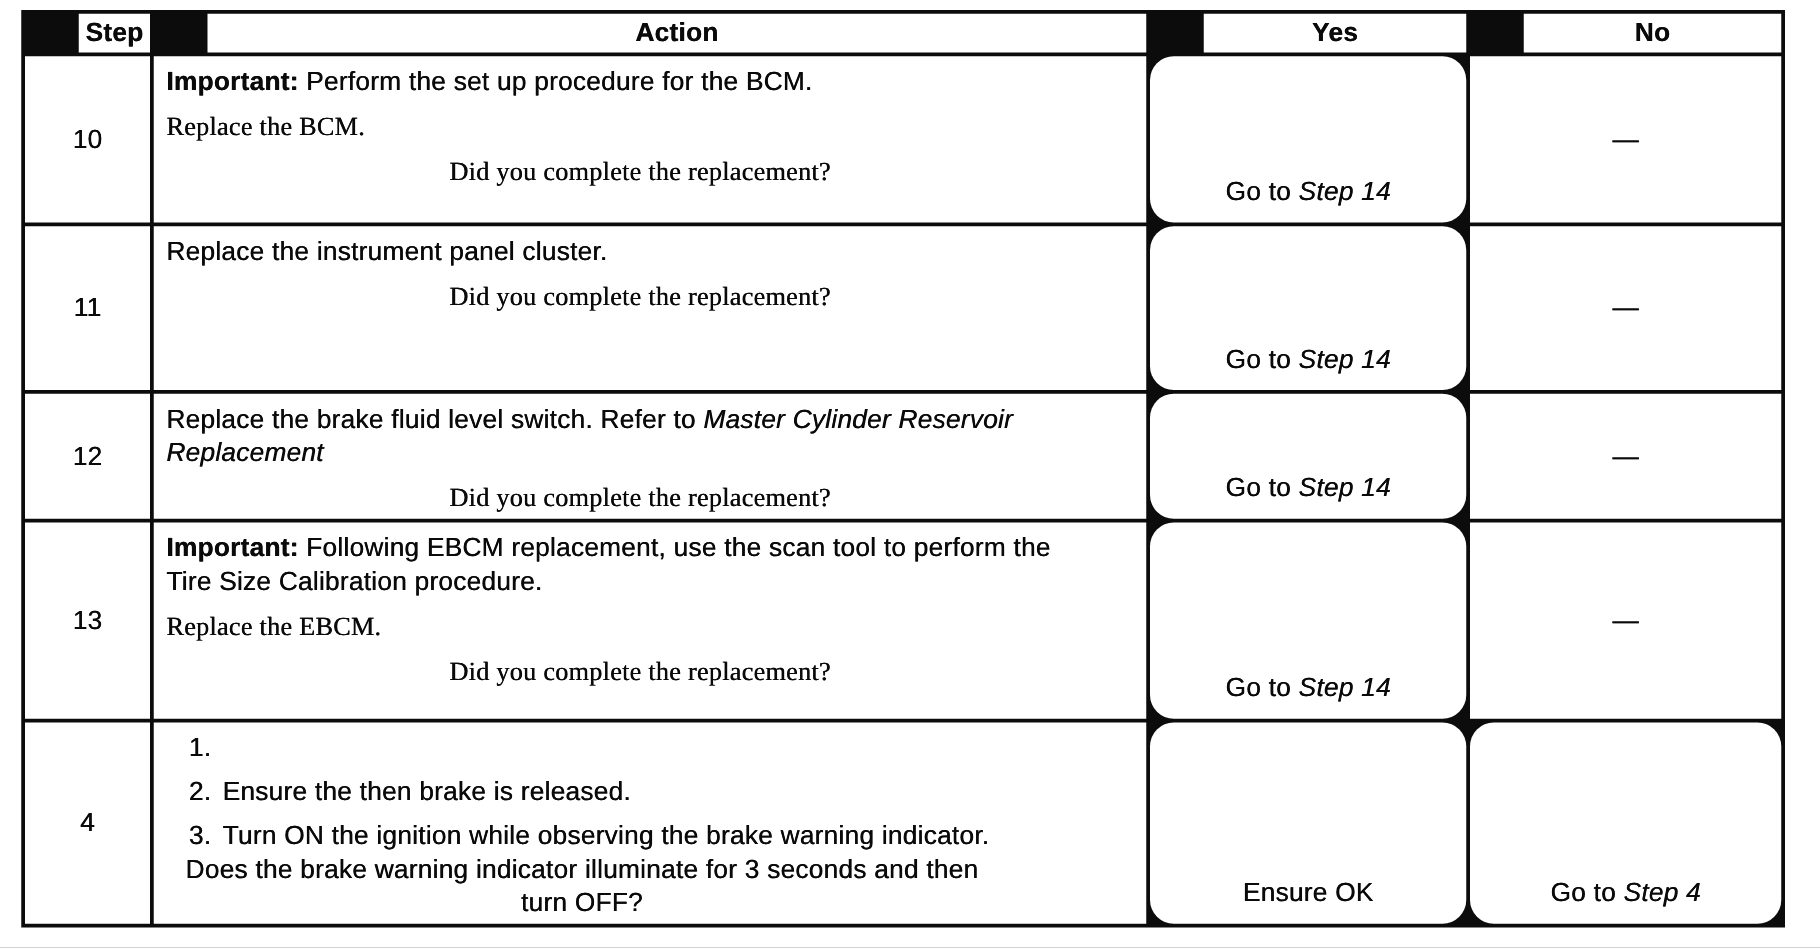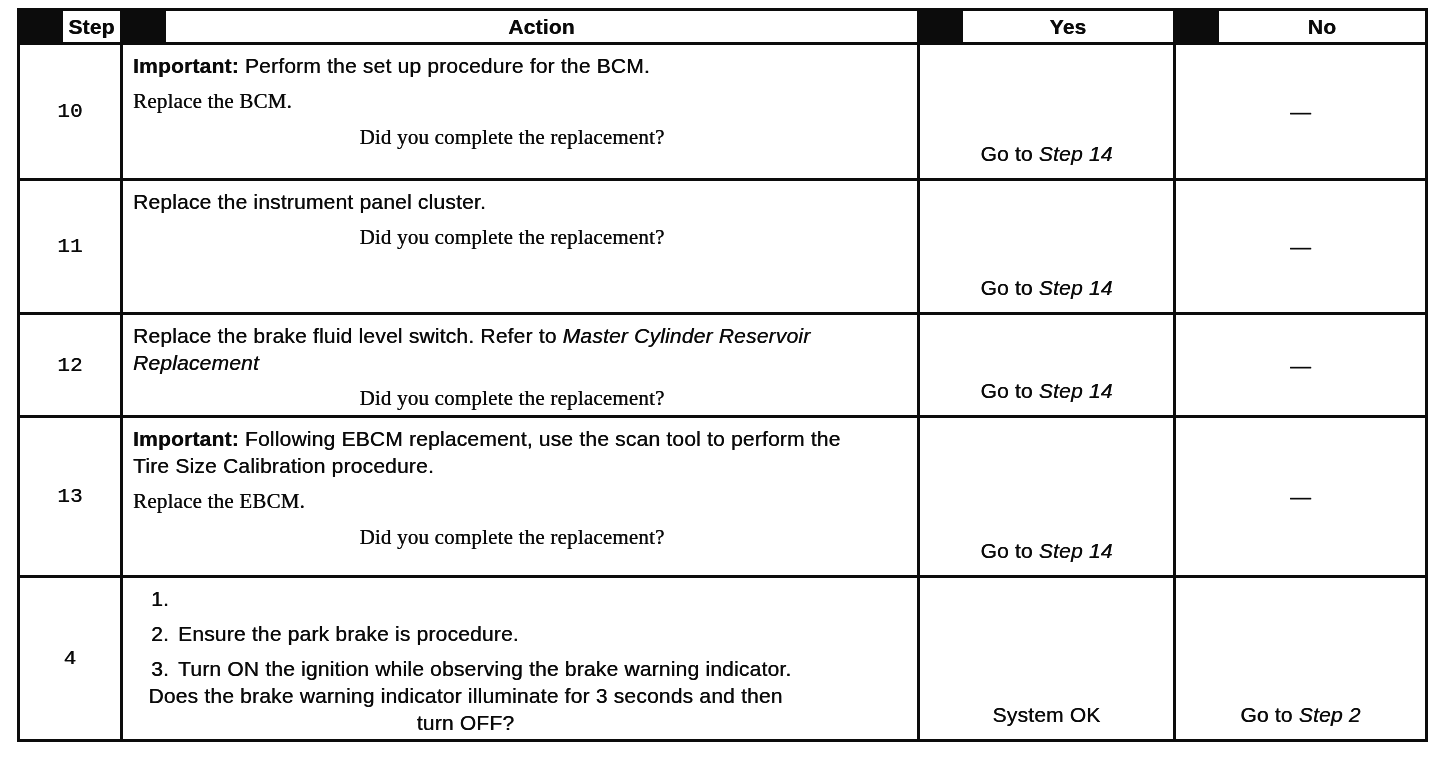--- a/index.html
+++ b/index.html
@@ -42,41 +42,41 @@
     display: flex;
     align-items: center;
     justify-content: center;
     font-weight: bold;
     margin-left: 43px;
   }
   .step-cell {
     display: flex;
     align-items: center;
     justify-content: center;
-    font-family: Liberation Mono, monospace;
   }
   .action-cell {
     display: flex;
     flex-direction: column;
     padding: 5px 26px 9px 10px;
   }
   .para { margin: 2px 0 0 0; }
   .para + .para { margin-top: 9px; font-family: Liberation Serif, serif; }
   .para-w710 { max-width: 710px; }
   .para-w720 { max-width: 720px; }
   .question { margin-top: auto; text-align: center; }
   .question-w665 { max-width: 665px; }
   .imp { font-weight: bold; }
   .ital { font-style: italic; }
   .answer-cell {
     display: flex;
     align-items: flex-end;
     justify-content: center;
     padding-bottom: 11px;
     text-align: center;
+    border-radius: 19px;
   }
   .dash-cell {
     display: flex;
     align-items: center;
     justify-content: center;
     padding-bottom: 0;
   }
   .steps-list {
     display: flex;
     flex-direction: column;
@@ -172,30 +172,30 @@
     <div class="cell step-cell">
       <span>4</span>
     </div>
     <div class="cell action-cell">
       <div class="steps-list">
         <div class="list-item">
           <span class="list-num">1.</span>
         </div>
         <div class="list-item">
           <span class="list-num">2.</span>
-          <span>Ensure the park brake is procedure.</span>
+          <span>Ensure the then brake is released.</span>
         </div>
         <div class="list-item">
           <span class="list-num">3.</span>
           <span>Turn ON the ignition while observing the brake warning indicator.</span>
         </div>
       </div>
       <div class="para question question-w665"><span>Does the brake warning indicator illuminate for 3 seconds and then turn OFF?</span></div>
     </div>
     <div class="cell answer-cell">
-      <span>System OK</span>
-    </div>
-    <div class="cell answer-cell">
-      <span><span>Go to </span><span class="ital">Step 2</span></span>
+      <span>Ensure OK</span>
+    </div>
+    <div class="cell answer-cell">
+      <span><span>Go to </span><span class="ital">Step 4</span></span>
     </div>
 
   </div>
 </div>
 
 </body></html>

